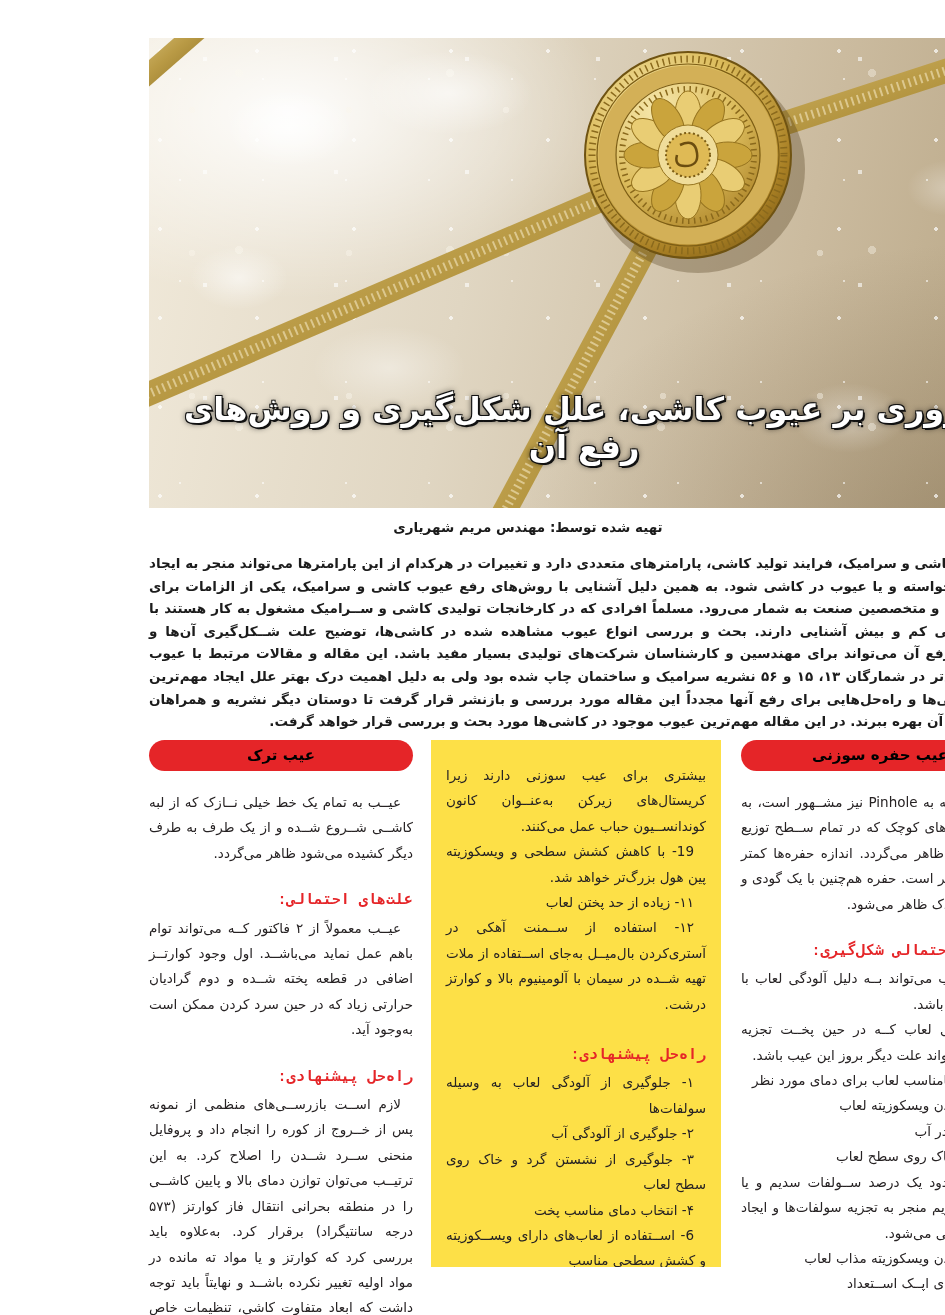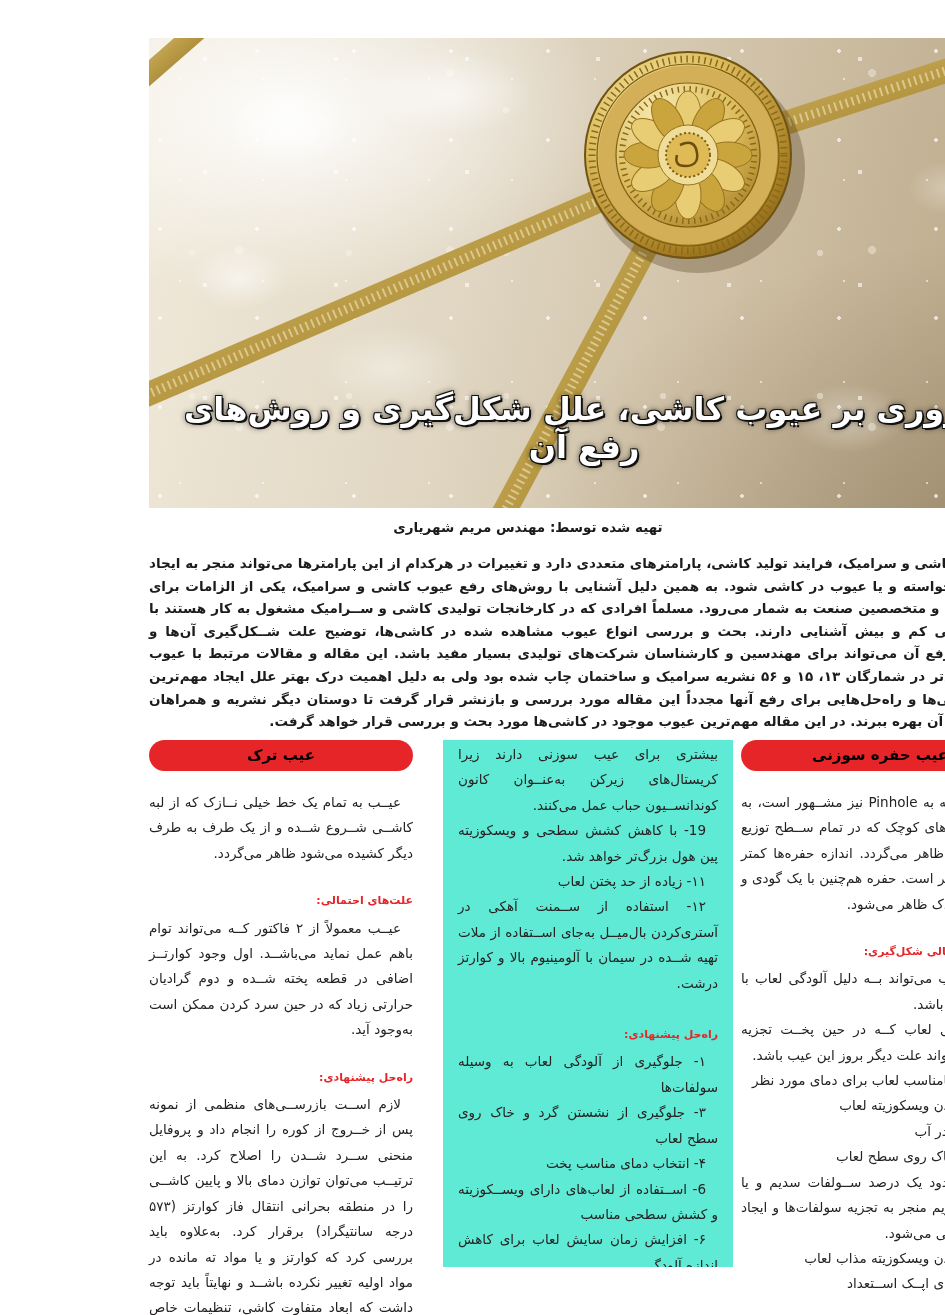--- a/index.html
+++ b/index.html
@@ -53,29 +53,29 @@
     font-size:13.5px;font-weight:bold;line-height:22.6px;
     text-align:justify;color:#1c1c1c;
   }
   
   .col{position:absolute;top:740px;font-size:13.5px;line-height:25.4px;text-align:justify;color:#262223;}
   .col p{margin:0;text-indent:12px;}
   .col p.noindent{text-indent:0;}
   .col-left{left:38px;width:264px;}
   .col-right{left:630px;width:278px;}
   .col-mid{
-    left:332px;width:290px;height:527px;box-sizing:border-box;
-    background:#5eead4;padding:2px 15px 10px 15px;overflow:hidden;
+    left:320px;width:290px;height:527px;box-sizing:border-box;
+    background:#fde047;padding:23px 15px 10px 15px;overflow:hidden;
   }
   .pill{
     height:31px;border-radius:17px;background:#e52528;color:#000000;
     display:flex;align-items:center;justify-content:center;
     font-size:15px;font-weight:bold;margin-bottom:19px;
   }
-  .subhead{color:#e52528;font-weight:bold;margin:22px 0 2px 0;font-size:11px;}
+  .subhead{color:#e52528;font-weight:bold;margin:22px 0 2px 0;font-size:15px;font-family:Liberation Mono, monospace;}
   .col-mid .subhead{margin-top:26px;}
   .gap-top{margin-top:2px;}
   
   .issue-vert{
     position:absolute;left:800px;top:1182px;width:90px;height:18px;
     transform:rotate(90deg);transform-origin:center;
     font-size:13px;font-weight:bold;color:#2a2a2a;text-align:right;letter-spacing:1px;
   }
   .calligraphy{
     position:absolute;left:822px;top:1196px;width:100px;height:100px;
@@ -175,20 +175,21 @@
     <p>۹- لعاب‌هــای اپــک اســتعداد</p>
   </div>
 
   <div class="col col-mid">
     <p class="noindent">بیشتری برای عیب سوزنی دارند زیرا کریستال‌های زیرکن به‌عنــوان کانون کوندانســیون حباب عمل می‌کنند.</p>
     <p>19- با کاهش کشش سطحی و ویسکوزیته پین هول بزرگ‌تر خواهد شد.</p>
     <p>۱۱- زیاده از حد پختن لعاب</p>
     <p>۱۲- استفاده از ســمنت آهکی در آستری‌کردن بال‌میــل به‌جای اســتفاده از ملات تهیه شــده در سیمان با آلومینیوم بالا و کوارتز درشت.</p>
     <div class="subhead">راه‌حل پیشنهادی:</div>
     <p>۱- جلوگیری از آلودگی لعاب به وسیله سولفات‌ها</p>
+    <p>۲- جلوگیری از آلودگی آب</p>
     <p>۳- جلوگیری از نشستن گرد و خاک روی سطح لعاب</p>
     <p>۴- انتخاب دمای مناسب پخت</p>
     <p>6- اســتفاده از لعاب‌های دارای ویســکوزیته و کشش سطحی مناسب</p>
     <p>۶- افزایش زمان سایش لعاب برای کاهش اندازه آلودگی</p>
 
   </div>
 
   <div class="col col-left">
     <div class="pill">
       <span>عیب ترک</span>

